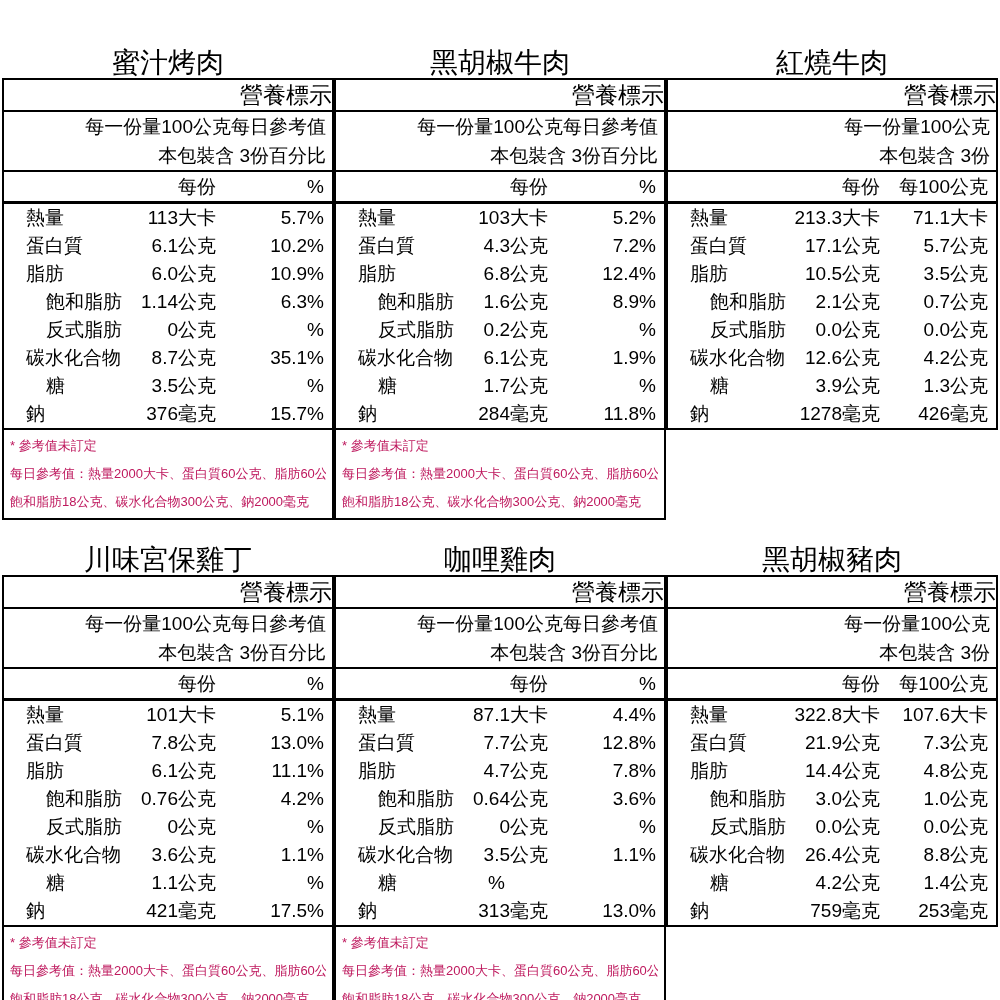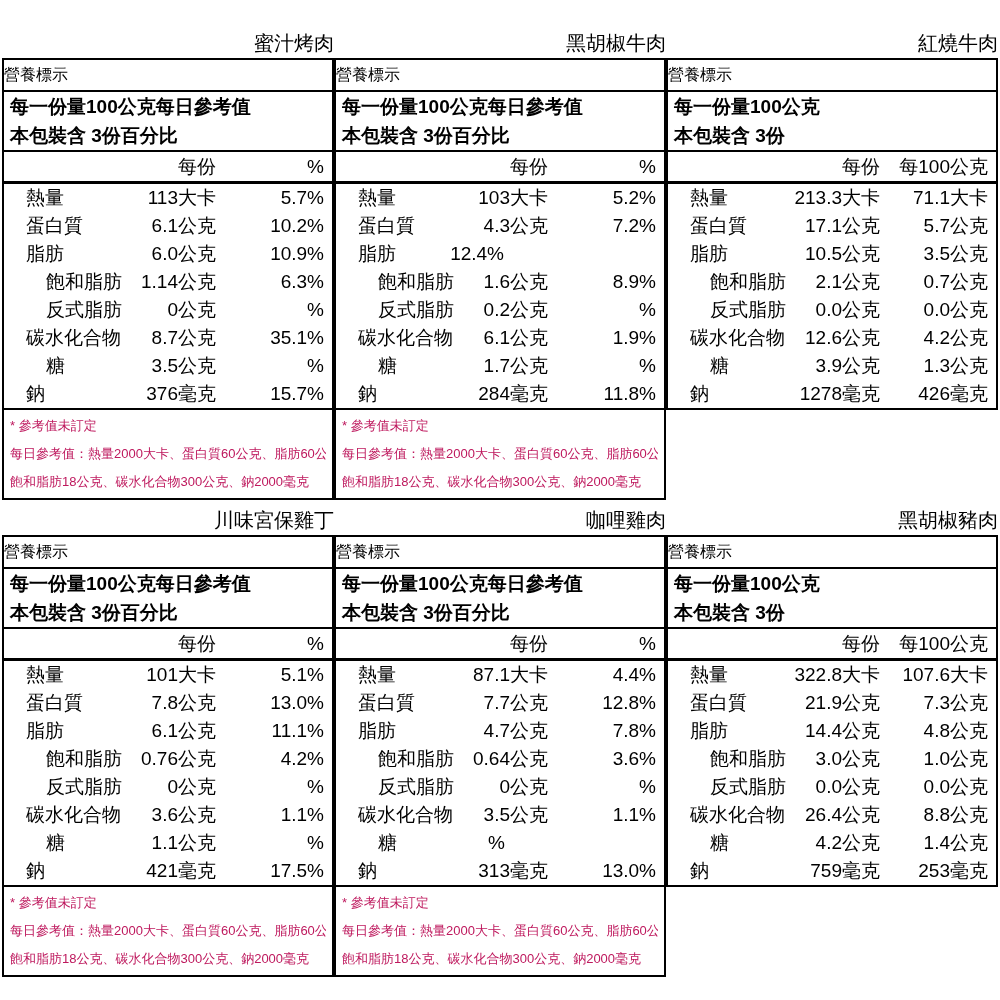--- a/index.html
+++ b/index.html
@@ -1,25 +1,25 @@
 <!DOCTYPE html>
 <html><head>
 <meta charset="utf-8">
 <style>
   html,body{margin:0;padding:0;background:#fff;}
   body{width:1000px;height:1000px;font-family:"Liberation Sans","DejaVu Sans",sans-serif;color:#000;}
   .section{display:flex;align-items:flex-start;padding:0 2px;box-sizing:border-box;}
   .section.top{padding-top:28px;}
   .section.bottom{margin-top:5px;}
   .twrap{flex:1 1 0;min-width:0;}
-  .title{height:30px;line-height:30px;text-align:right;font-size:20px;white-space:nowrap;}
+  .title{height:30px;line-height:30px;text-align:center;font-size:28px;white-space:nowrap;margin-top:20px;}
   .card{border:2px solid #000;background:#fff;font-size:19px;}
-  .thead{height:30px;line-height:30px;text-align:left;font-size:16px;border-bottom:2px solid #000;}
+  .thead{height:30px;line-height:30px;text-align:right;font-size:23px;border-bottom:2px solid #000;}
   .sblock{border-bottom:2px solid #000;padding:0 6px;}
-  .srow{display:flex;justify-content:flex-start;height:29px;line-height:29px;white-space:nowrap;font-weight:bold;}
+  .srow{display:flex;justify-content:flex-end;height:29px;line-height:29px;white-space:nowrap;}
   .chead{display:flex;height:29px;line-height:29px;border-bottom:3px solid #000;}
   .row{display:flex;height:28px;line-height:28px;white-space:nowrap;padding-left:16px;}
   .c1{flex:0 0 auto;padding-left:6px;}
   .row.ind .c1{padding-left:26px;font-family:Liberation Serif, serif;}
   .c2{flex:1 1 auto;text-align:right;min-width:0;}
   .c3{flex:0 0 108px;text-align:right;padding-right:8px;}
   .fnote{border-top:2px solid #000;font-size:13px;padding:2px 6px;color:#be185d;}
   .fnote div{height:28px;line-height:28px;white-space:nowrap;overflow:hidden;}
 </style>
 </head>
@@ -121,20 +121,21 @@
             <span class="c2">103大卡</span>
             <span class="c3">5.2%</span>
           </div>
         <div class="row">
             <span class="c1">蛋白質</span>
             <span class="c2">4.3公克</span>
             <span class="c3">7.2%</span>
           </div>
         <div class="row">
             <span class="c1">脂肪</span>
+            <span class="c2">6.8公克</span>
             <span class="c3">12.4%</span>
           </div>
         <div class="row ind">
             <span class="c1">飽和脂肪</span>
             <span class="c2">1.6公克</span>
             <span class="c3">8.9%</span>
           </div>
         <div class="row ind">
             <span class="c1">反式脂肪</span>
             <span class="c2">0.2公克</span>

